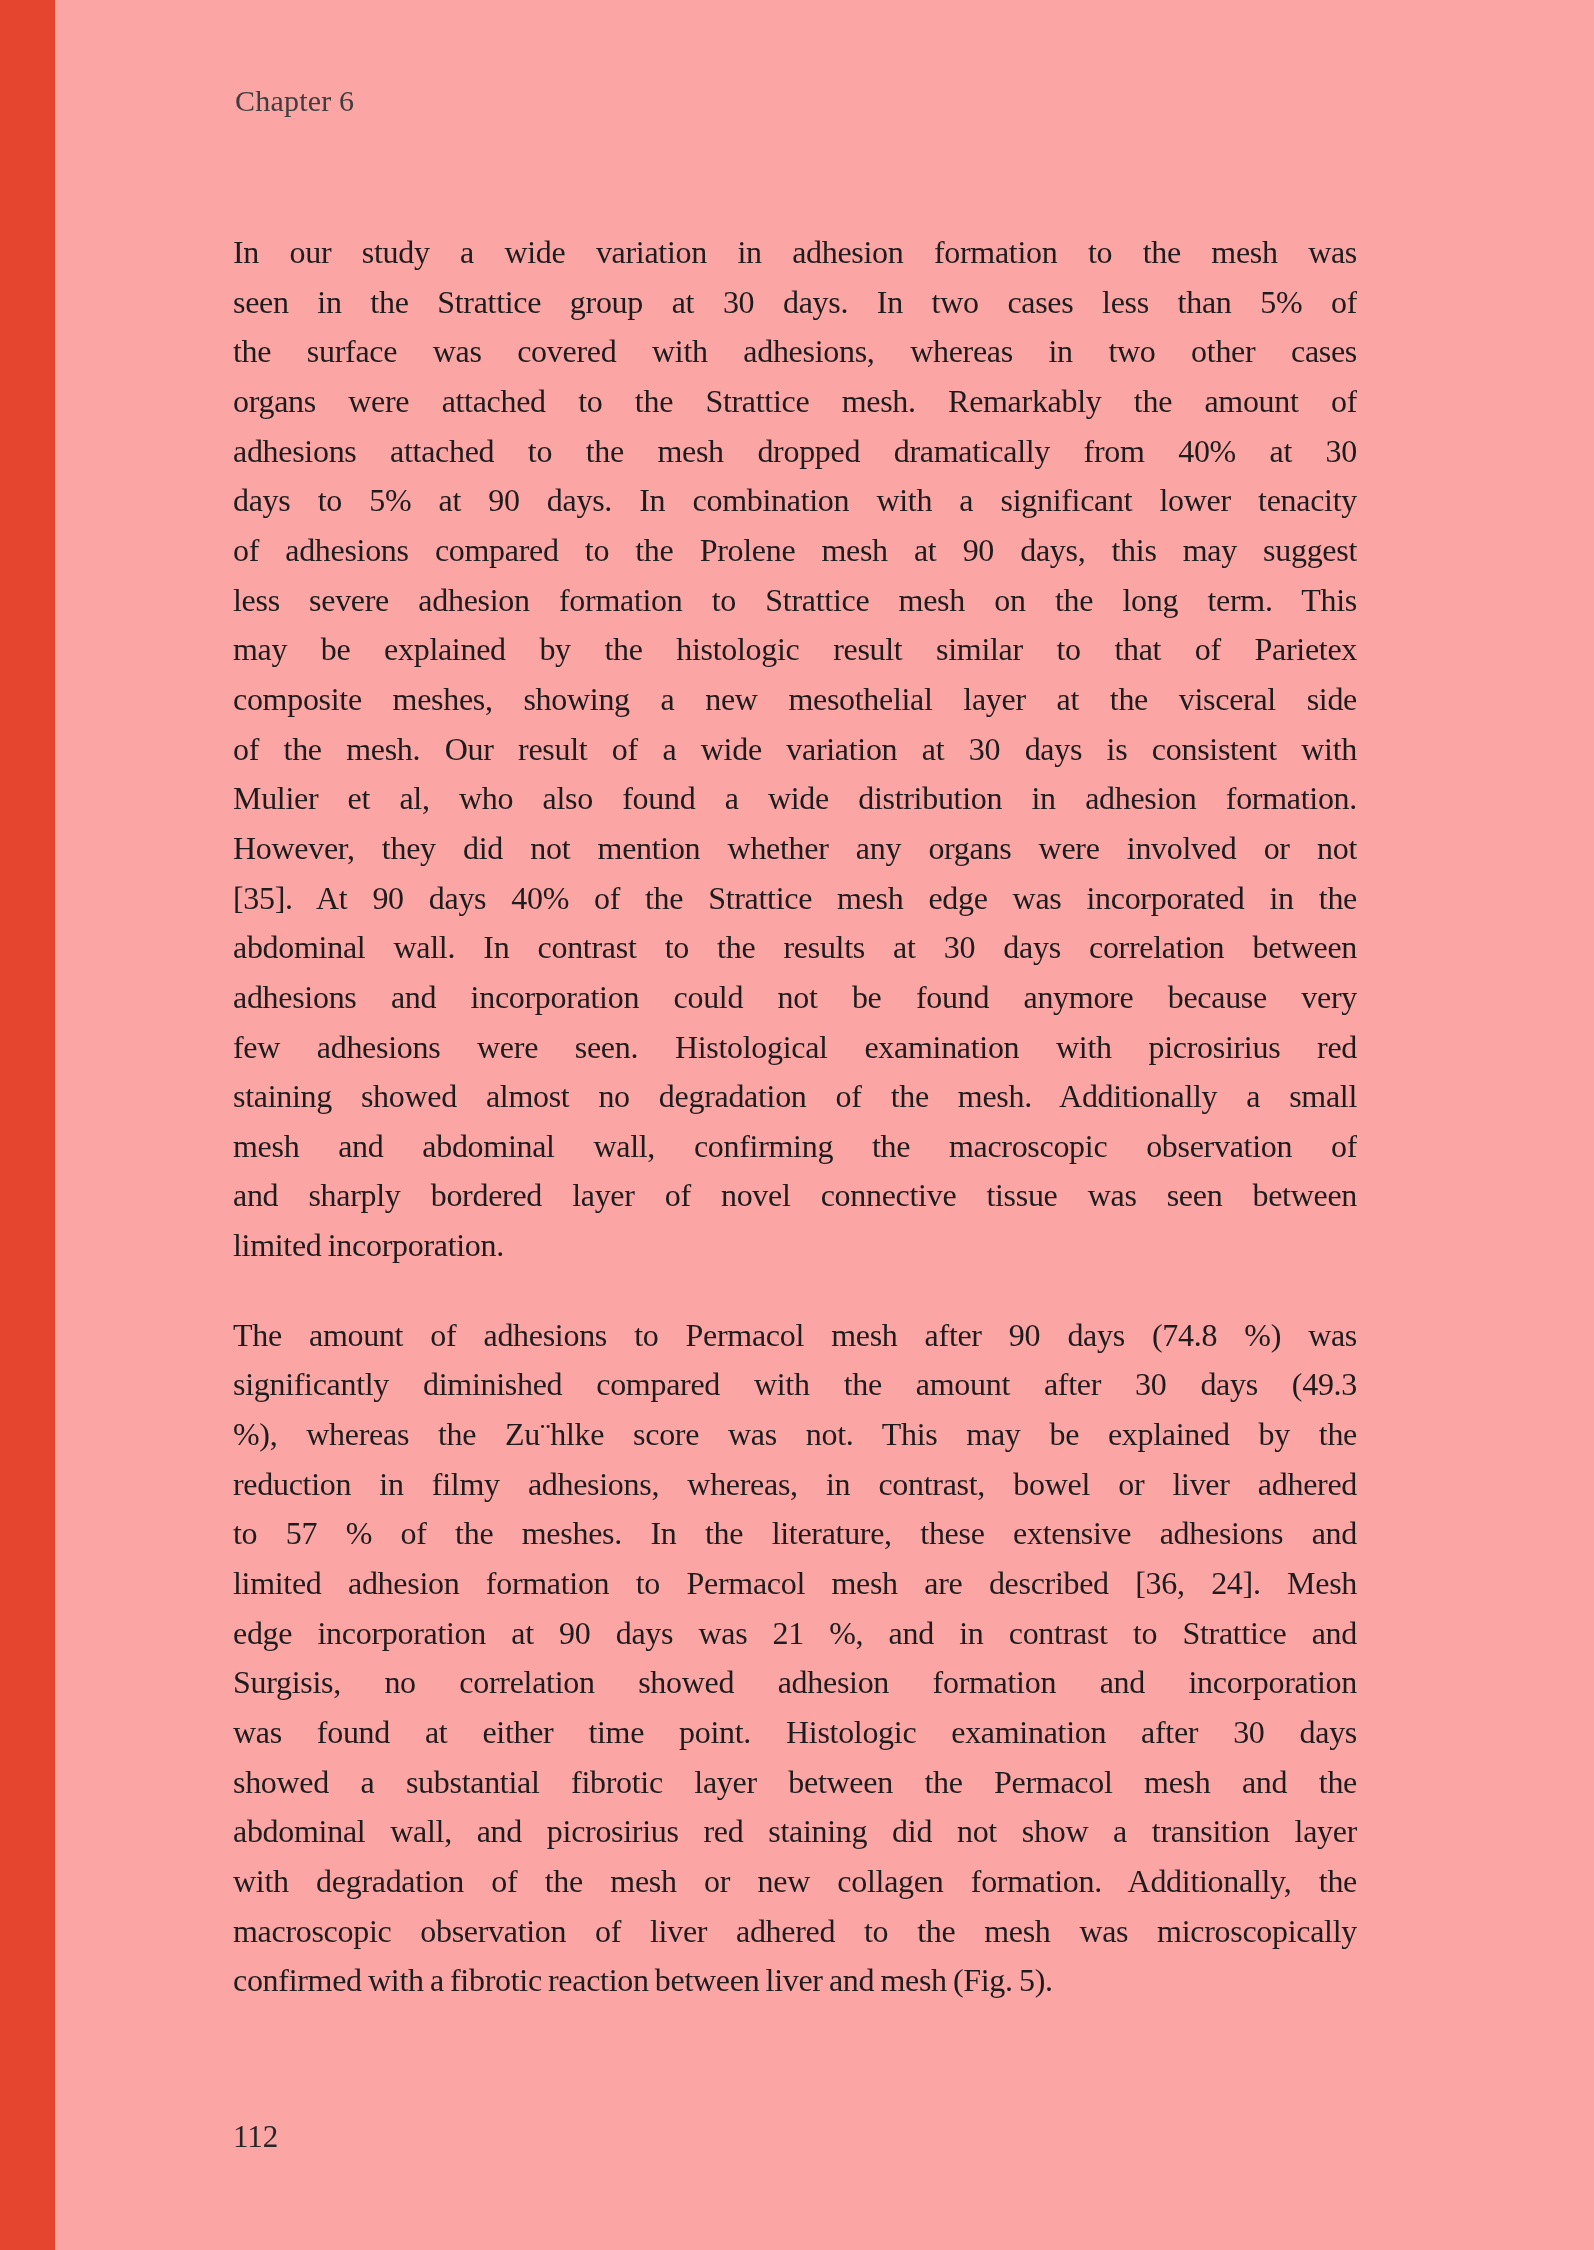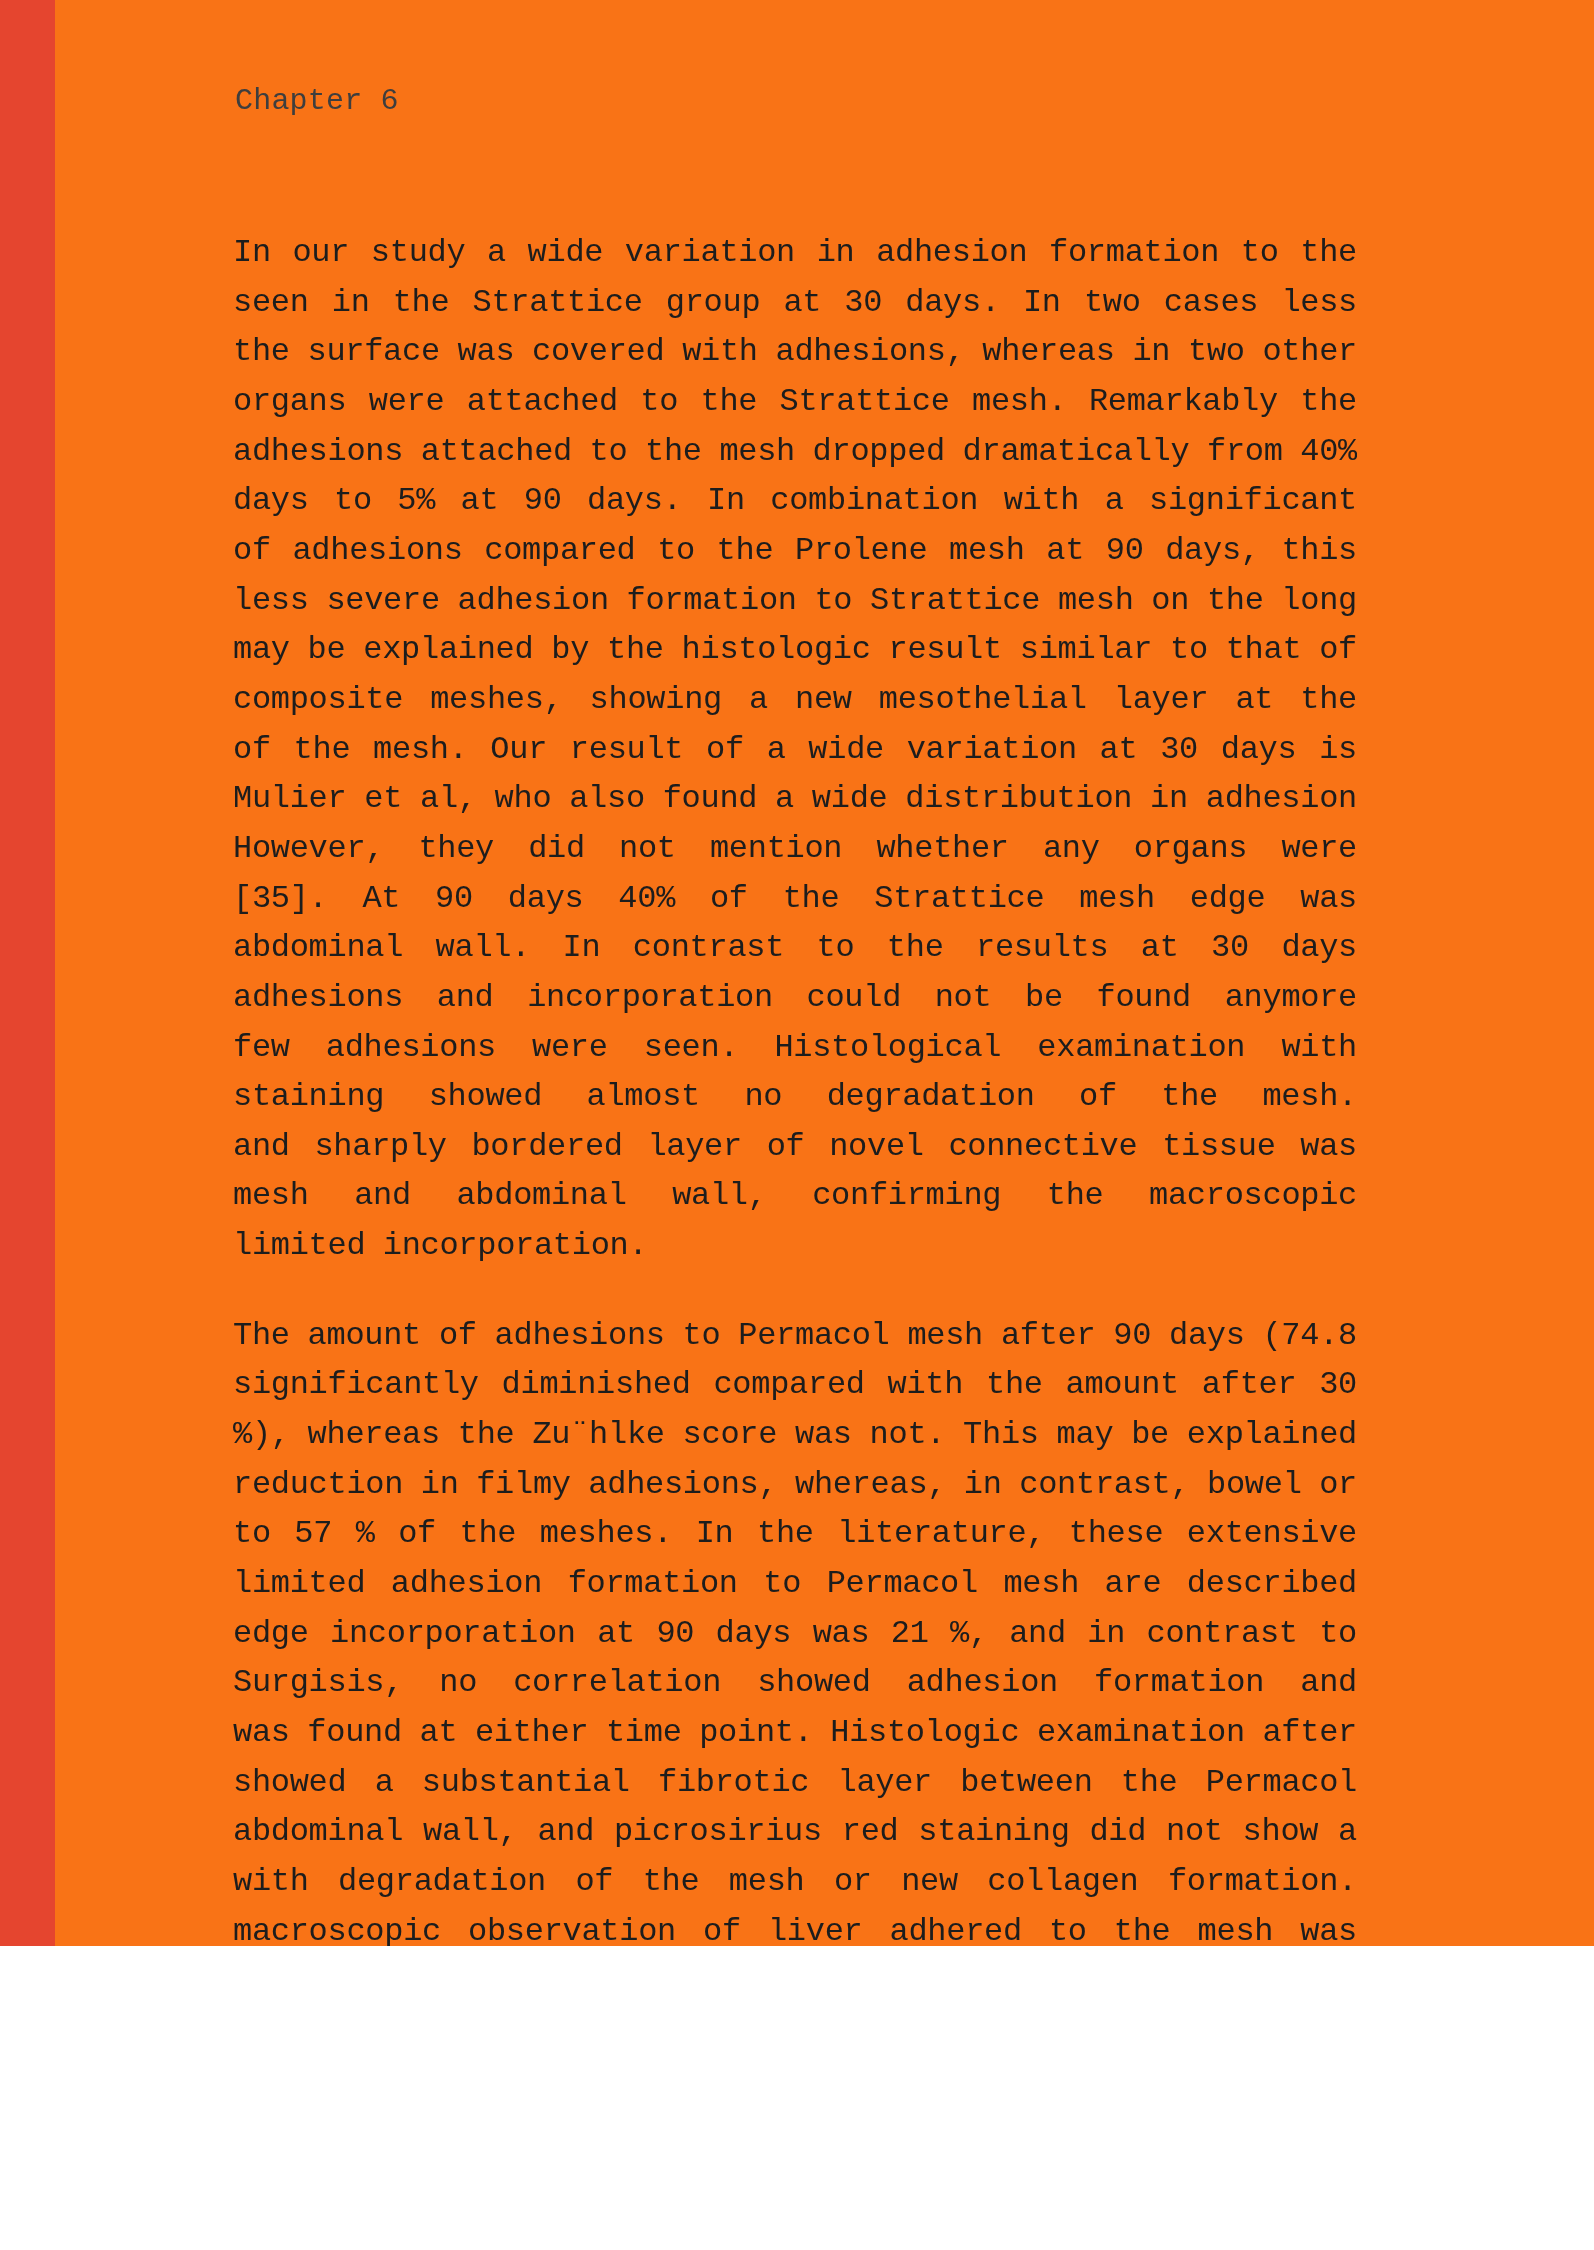--- a/index.html
+++ b/index.html
@@ -1,21 +1,21 @@
 <!DOCTYPE html>
 <html><head>
 <meta charset="utf-8">
 <style>
   html, body { margin: 0; padding: 0; background: #ffffff; }
   .page {
     position: relative;
     width: 1594px;
-    height: 1946px;
-    background: #f97316;
-    font-family: Liberation Mono, monospace;
+    height: 2250px;
+    background: #fca5a5;
+    font-family: Liberation Serif, serif;
     overflow: hidden;
   }
   .chapter-tab {
     position: absolute;
     left: 0; top: 0;
     width: 55px; height: 2250px;
     background: #e5452f;
   }
   .chapter-header {
     position: absolute;
@@ -73,22 +73,22 @@
       <div class="line">may be explained by the histologic result similar to that of Parietex</div>
       <div class="line">composite meshes, showing a new mesothelial layer at the visceral side</div>
       <div class="line">of the mesh. Our result of a wide variation at 30 days is consistent with</div>
       <div class="line">Mulier et al, who also found a wide distribution in adhesion formation.</div>
       <div class="line">However, they did not mention whether any organs were involved or not</div>
       <div class="line">[35]. At 90 days 40% of the Strattice mesh edge was incorporated in the</div>
       <div class="line">abdominal wall. In contrast to the results at 30 days correlation between</div>
       <div class="line">adhesions and incorporation could not be found anymore because very</div>
       <div class="line">few adhesions were seen. Histological examination with picrosirius red</div>
       <div class="line">staining showed almost no degradation of the mesh. Additionally a small</div>
+      <div class="line">mesh and abdominal wall, confirming the macroscopic observation of</div>
       <div class="line">and sharply bordered layer of novel connective tissue was seen between</div>
-      <div class="line">mesh and abdominal wall, confirming the macroscopic observation of</div>
       <div class="line last">limited incorporation.</div>
     </div>
 
     <div class="paragraph paragraph-2">
       <div class="line">The amount of adhesions to Permacol mesh after 90 days (74.8 %) was</div>
       <div class="line">significantly diminished compared with the amount after 30 days (49.3</div>
       <div class="line">%), whereas the Zu¨hlke score was not. This may be explained by the</div>
       <div class="line">reduction in filmy adhesions, whereas, in contrast, bowel or liver adhered</div>
       <div class="line">to 57 % of the meshes. In the literature, these extensive adhesions and</div>
       <div class="line">limited adhesion formation to Permacol mesh are described [36, 24]. Mesh</div>

